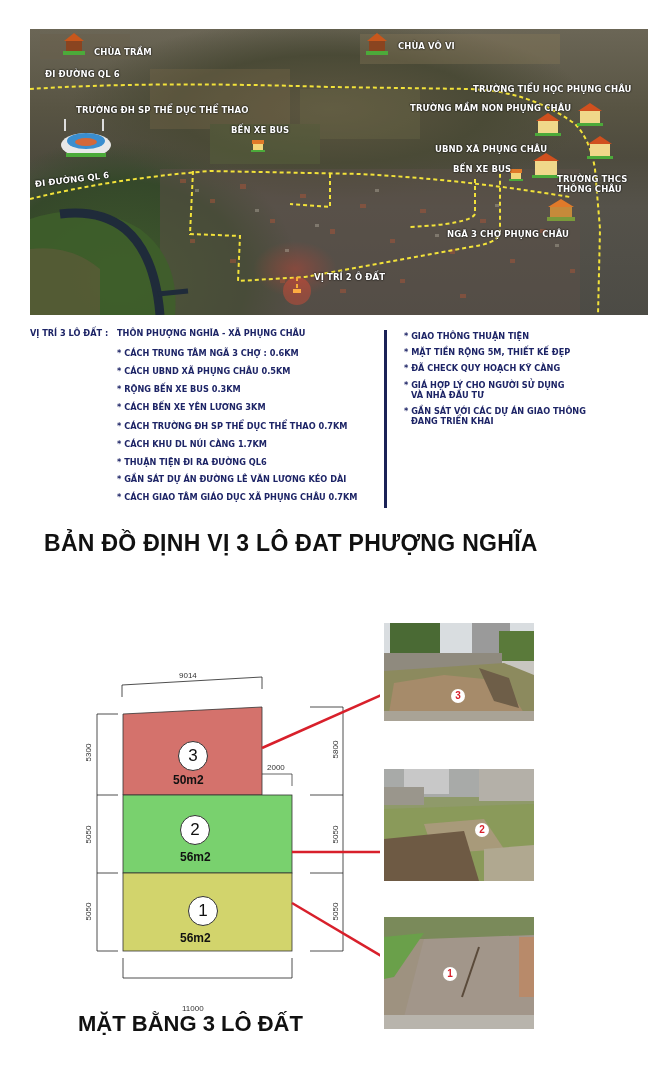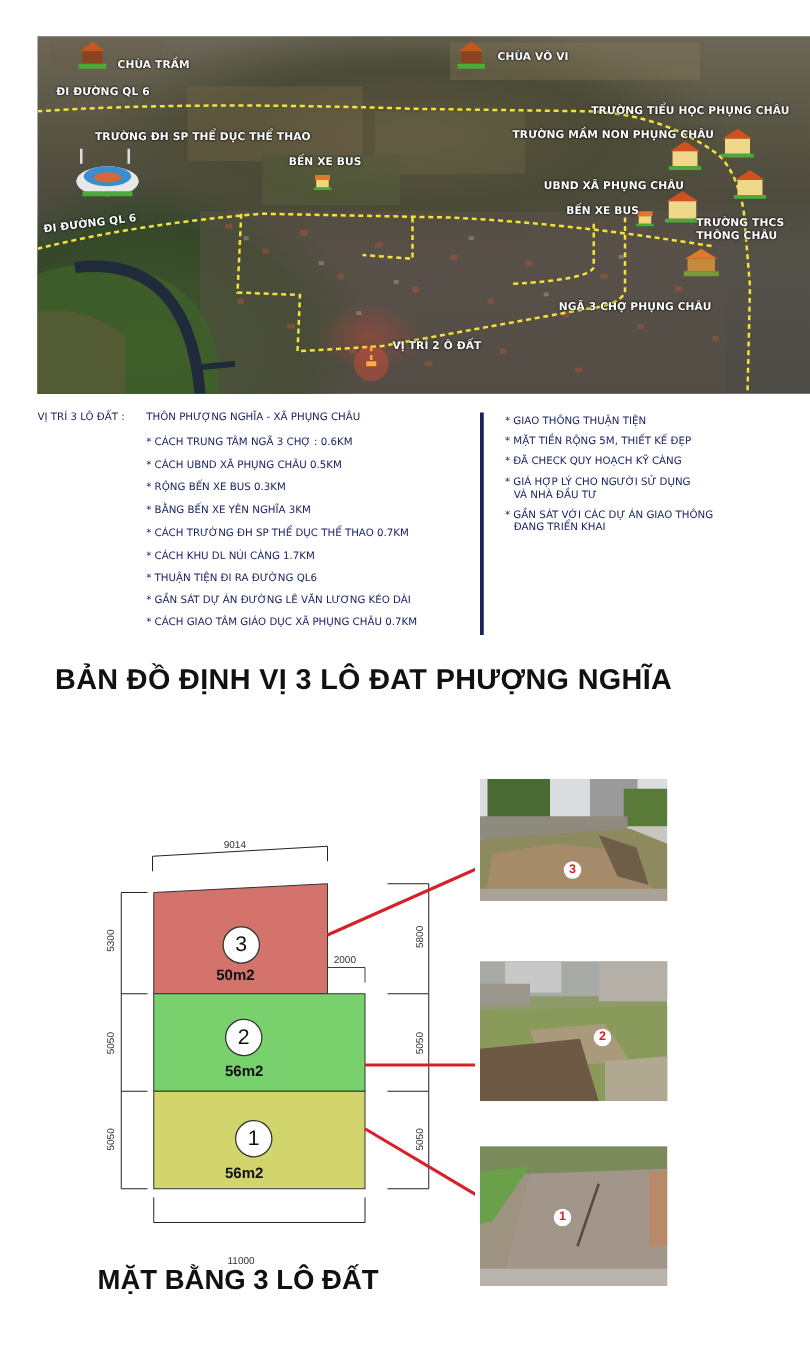--- a/index.html
+++ b/index.html
@@ -25,21 +25,21 @@
       position: absolute; color: #ffffff; font-weight: bold; font-size: 8.5px;
       letter-spacing: 0.1px; white-space: nowrap;
       text-shadow: 0 0 2px rgba(0,0,0,0.9), 0 0 1px #000;
       line-height: 10px;
     }
     .map-label.rot { transform: rotate(-7deg); transform-origin: left center; }
     .poi-icon { position: absolute; }
 
     
     .info-text {
-      position: absolute; color: #1d2466; font-weight: normal; font-size: 8.2px;
+      position: absolute; color: #1d2466; font-weight: bold; font-size: 8.2px;
       white-space: nowrap; line-height: 10px;
     }
     #divider { left: 384px; top: 330px; width: 3px; height: 178px; background: #1b2257; }
 
     
     .big-title {
       position: absolute; font-family: "Liberation Sans", sans-serif;
       font-weight: bold; color: #111; white-space: nowrap;
     }
 
@@ -201,31 +201,31 @@
   <div class="map-label" style="left:368px;top:12px">CHÙA VÔ VI</div>
   <div class="map-label" style="left:46px;top:76px">TRƯỜNG ĐH SP THỂ DỤC THỂ THAO</div>
   <div class="map-label" style="left:201px;top:96px">BẾN XE BUS</div>
   <div class="map-label" style="left:443px;top:55px">TRƯỜNG TIỂU HỌC PHỤNG CHÂU</div>
   <div class="map-label" style="left:380px;top:74px">TRƯỜNG MẦM NON PHỤNG CHÂU</div>
   <div class="map-label" style="left:405px;top:115px">UBND XÃ PHỤNG CHÂU</div>
   <div class="map-label" style="left:423px;top:135px">BẾN XE BUS</div>
   <div class="map-label" style="left:527px;top:145px">TRƯỜNG THCS</div>
   <div class="map-label" style="left:527px;top:155px">THÔNG CHÂU</div>
   <div class="map-label rot" style="left:5px;top:150px">ĐI ĐƯỜNG QL 6</div>
-  <div class="map-label" style="left:417px;top:212px">NGÃ 3 CHỢ PHỤNG CHÂU</div>
+  <div class="map-label" style="left:417px;top:200px">NGÃ 3 CHỢ PHỤNG CHÂU</div>
   <div class="map-label" style="left:284px;top:243px">VỊ TRÍ 2 Ô ĐẤT</div>
 </div>
 
 <div class="info-text" style="left:30px;top:328px">VỊ TRÍ 3 LÔ ĐẤT :</div>
 <div class="info-text" style="left:117px;top:328px">THÔN PHƯỢNG NGHĨA - XÃ PHỤNG CHÂU</div>
 
 <div class="info-text" style="left:117px;top:348px">* CÁCH TRUNG TÂM NGÃ 3 CHỢ : 0.6KM</div>
 <div class="info-text" style="left:117px;top:366px">* CÁCH UBND XÃ PHỤNG CHÂU 0.5KM</div>
 <div class="info-text" style="left:117px;top:384px">* RỘNG BẾN XE BUS 0.3KM</div>
-<div class="info-text" style="left:117px;top:402px">* BẰNG BẾN XE YÊN NGHĨA 3KM</div>
+<div class="info-text" style="left:117px;top:402px">* CÁCH BẾN XE YÊN LƯƠNG 3KM</div>
 <div class="info-text" style="left:117px;top:421px">* CÁCH TRƯỜNG ĐH SP THỂ DỤC THỂ THAO 0.7KM</div>
 <div class="info-text" style="left:117px;top:439px">* CÁCH KHU DL NÚI CÀNG 1.7KM</div>
 <div class="info-text" style="left:117px;top:457px">* THUẬN TIỆN ĐI RA ĐƯỜNG QL6</div>
 <div class="info-text" style="left:117px;top:474px">* GẦN SÁT DỰ ÁN ĐƯỜNG LÊ VĂN LƯƠNG KÉO DÀI</div>
 <div class="info-text" style="left:117px;top:492px">* CÁCH GIAO TÂM GIÁO DỤC XÃ PHỤNG CHÂU 0.7KM</div>
 
 <div id="divider" class="abs"></div>
 
 <div class="info-text" style="left:404px;top:331px">* GIAO THÔNG THUẬN TIỆN</div>
 <div class="info-text" style="left:404px;top:347px">* MẶT TIỀN RỘNG 5M,  THIẾT KẾ ĐẸP</div>

